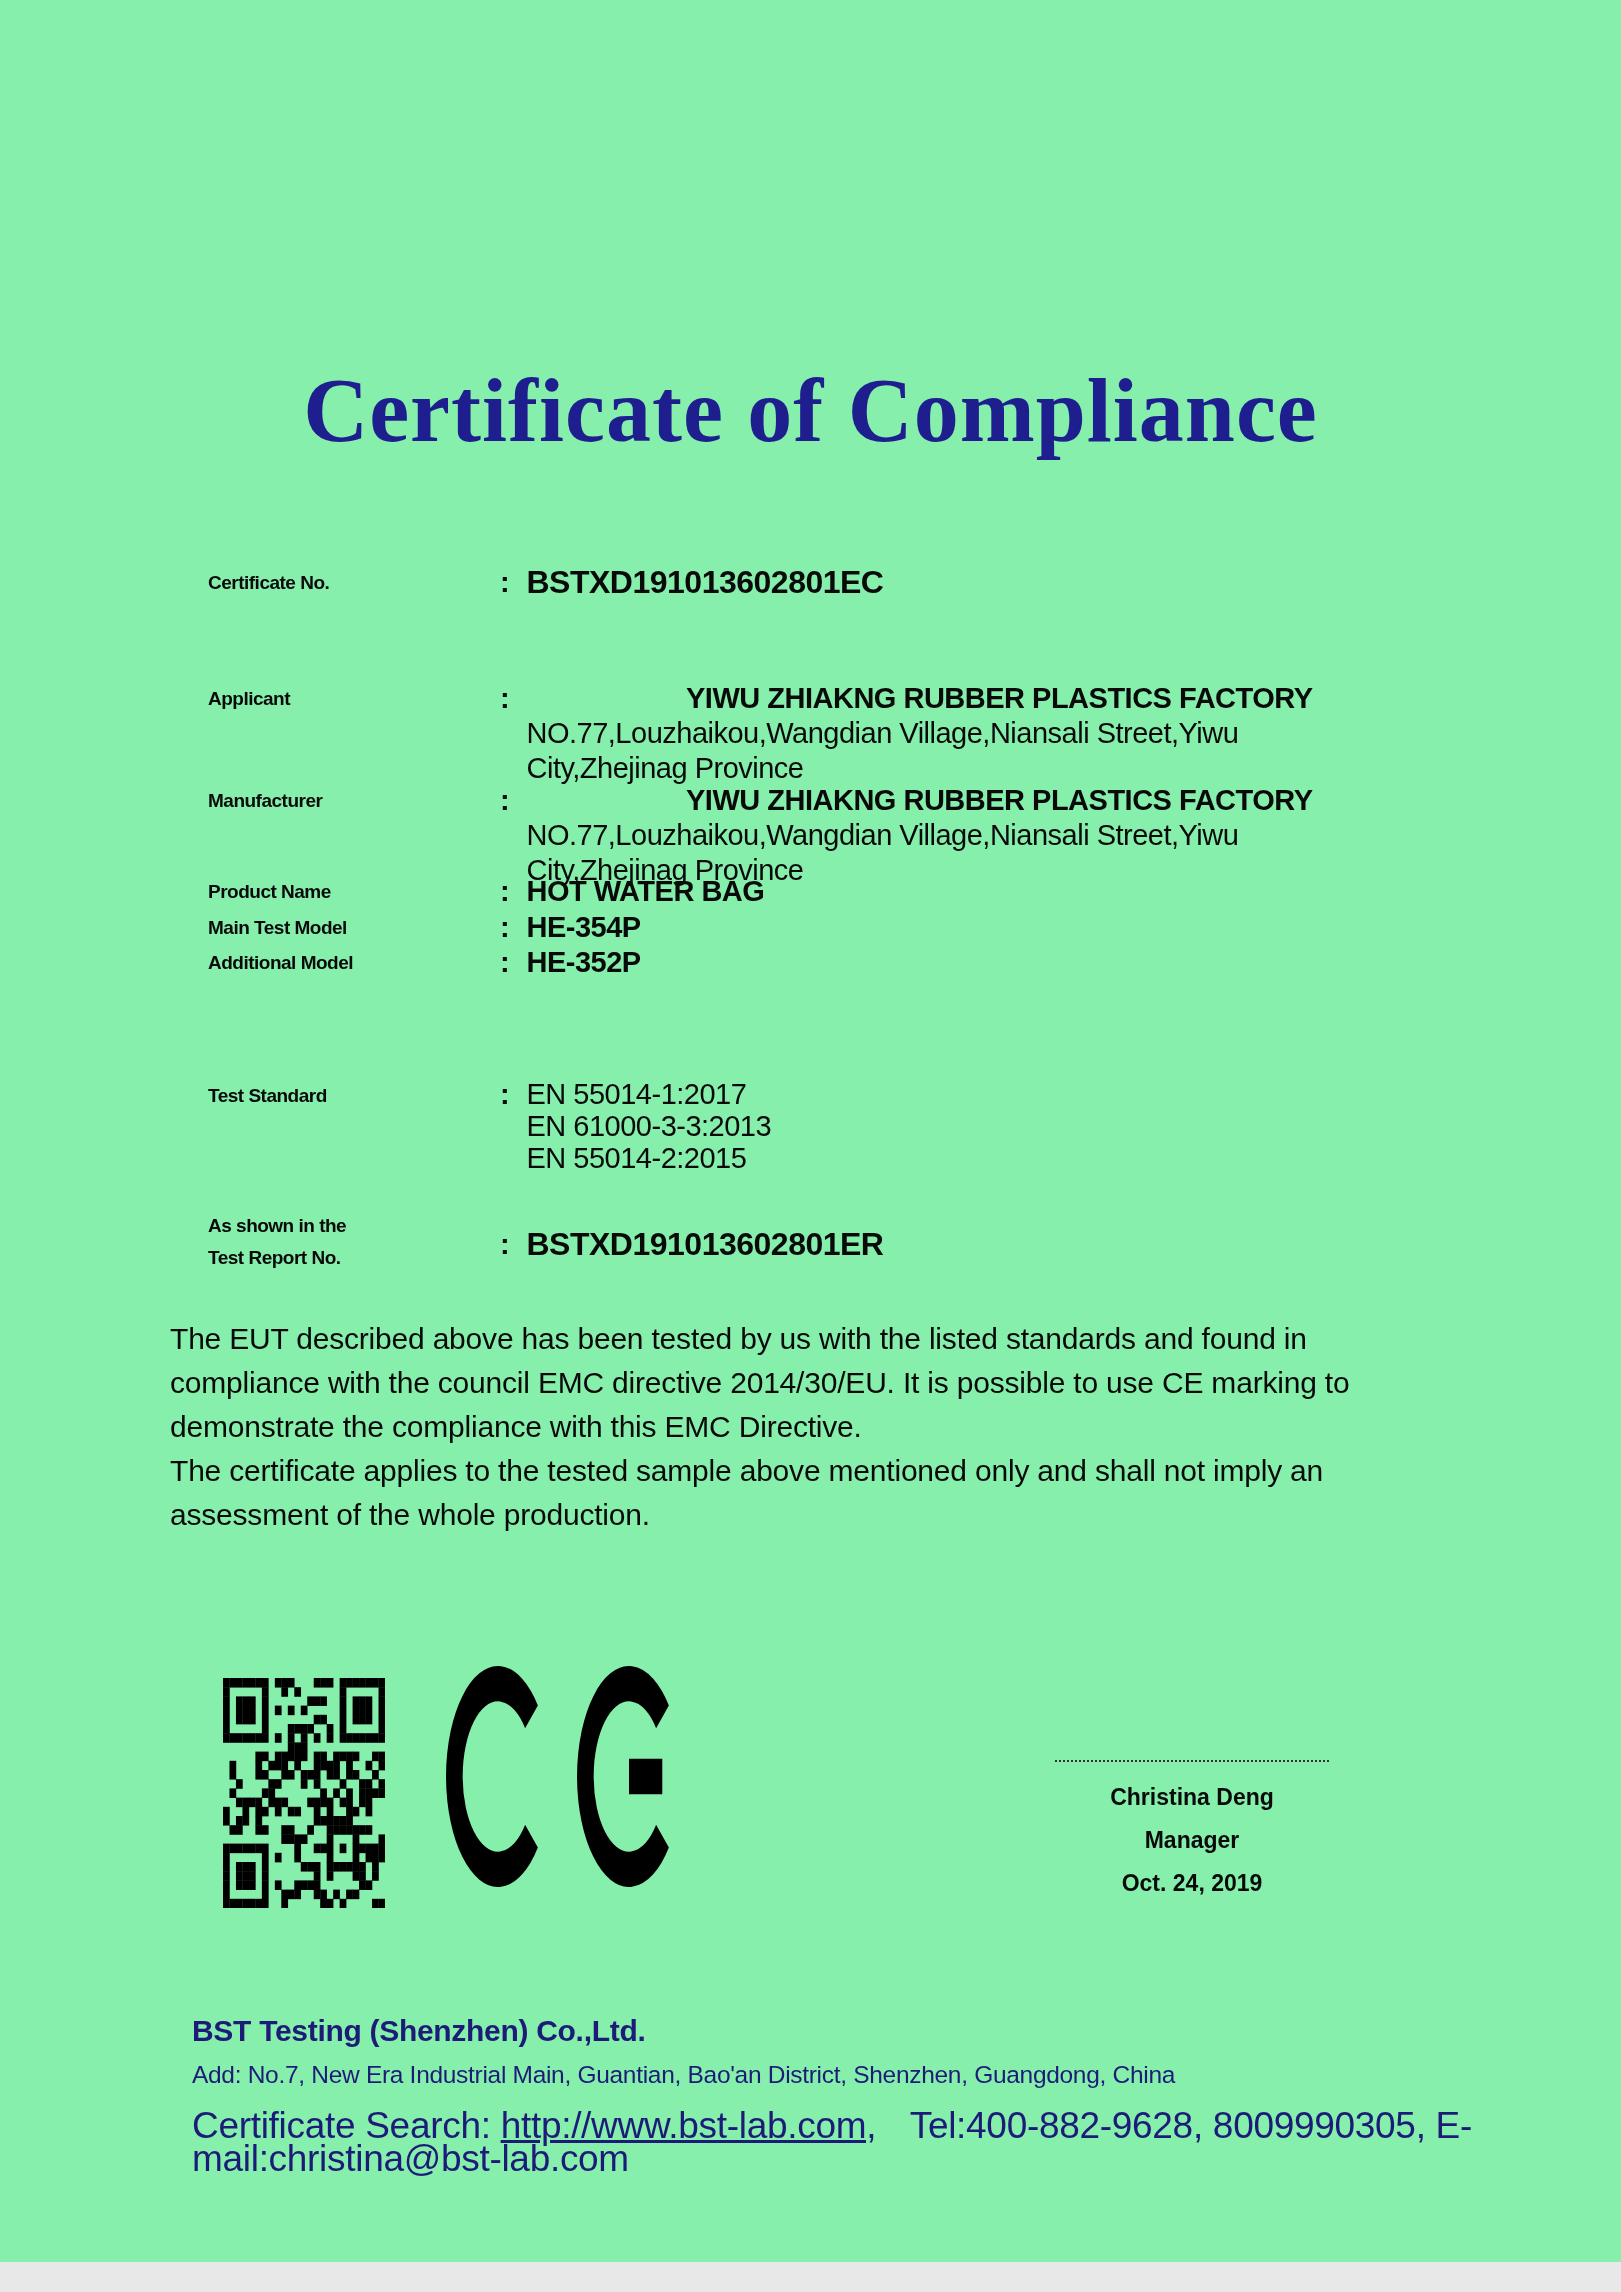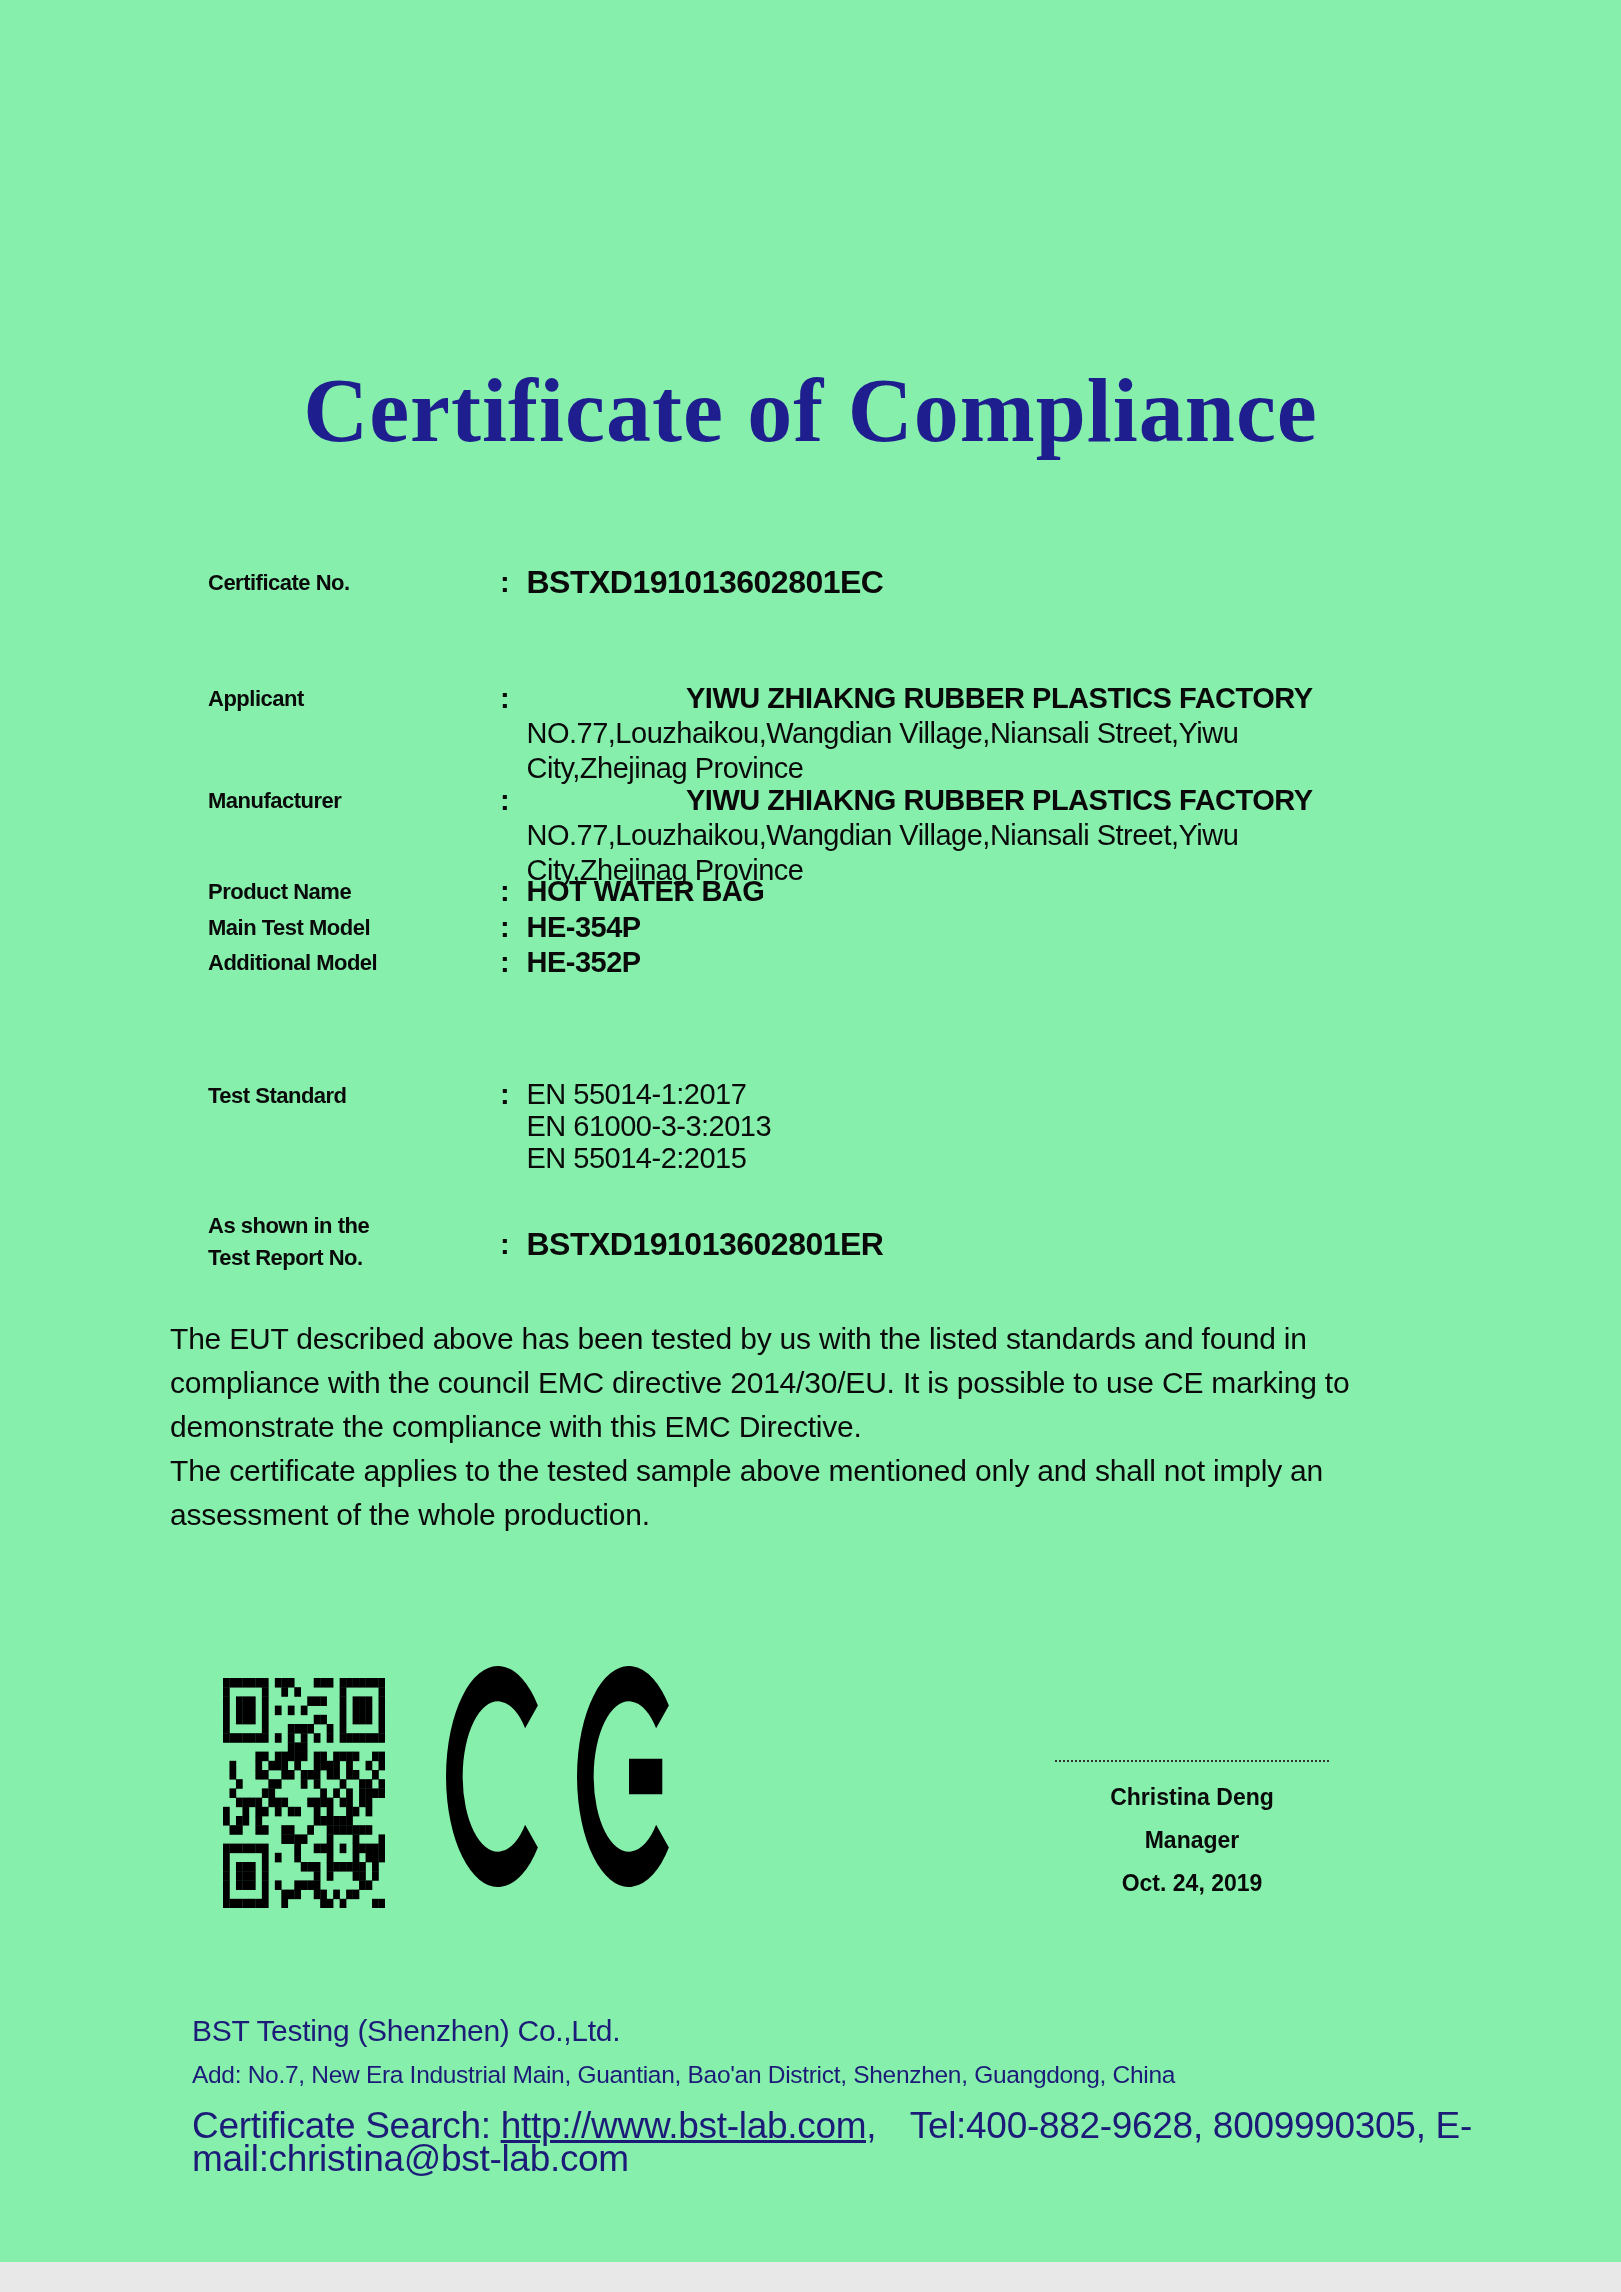--- a/index.html
+++ b/index.html
@@ -14,21 +14,21 @@
   .title{
     position:absolute;top:361px;left:0;width:100%;
     margin:0;text-align:center;
     font-family:"Liberation Serif", serif;
     font-weight:bold;font-size:90px;line-height:1.1;
     color:#1e1e8e;letter-spacing:1px;
   }
   .row{position:absolute;left:208px;width:1264px;display:flex;align-items:flex-start;}
   .lbl{
     flex:0 0 292px;width:292px;
-    font-weight:bold;font-size:22px;line-height:35px;letter-spacing:-0.5px;
+    font-weight:bold;font-size:19px;line-height:35px;letter-spacing:-0.5px;
   }
   .colon{flex:0 0 26.5px;width:26.5px;font-weight:bold;font-size:29px;line-height:35px;}
   .val{flex:1;font-size:29px;line-height:35px;letter-spacing:-0.5px;}
   .val .company{font-weight:bold;display:block;text-align:center;}
   .val .addr{display:block;font-weight:normal;}
   .bold{font-weight:bold;}
   .bignum{font-size:32px;font-weight:bold;letter-spacing:-0.5px;line-height:35px;}
   .std-line{display:block;font-weight:normal;font-size:29px;line-height:32px;letter-spacing:-0.5px;}
   .report-row{height:69px;}
   .report-row .lbl{line-height:32px;}
@@ -40,21 +40,21 @@
   .statements p{margin:0;}
   .qr{position:absolute;left:223px;top:1678px;width:162px;height:230px;}
   .ce{position:absolute;left:446px;top:1666px;width:235px;height:221px;display:flex;justify-content:space-between;}
   .ce svg{width:104px;height:221px;}
   .sig{
     position:absolute;left:1055px;top:1760px;width:274px;
     text-align:center;font-weight:bold;font-size:23px;line-height:43px;
   }
   .sig-line{height:0;border-top:2.9px dotted #333;margin-bottom:13.7px;}
   .footer{position:absolute;left:192px;top:2013px;width:1353px;color:#1c1c78;}
-  .f-company{font-weight:normal;font-size:30px;line-height:35px;letter-spacing:-0.3px;}
+  .f-company{font-weight:bold;font-size:30px;line-height:35px;letter-spacing:-0.3px;}
   .f-address{font-size:24.5px;line-height:29px;margin-top:11.8px;letter-spacing:-0.3px;}
   .f-search{font-size:37px;line-height:33px;margin-top:20px;letter-spacing:-0.3px;}
   .f-link{text-decoration:underline;cursor:pointer;}
   .f-contact{margin-left:23.5px;}
 </style>
 </head>
 <body>
 
 <div class="page">
 

